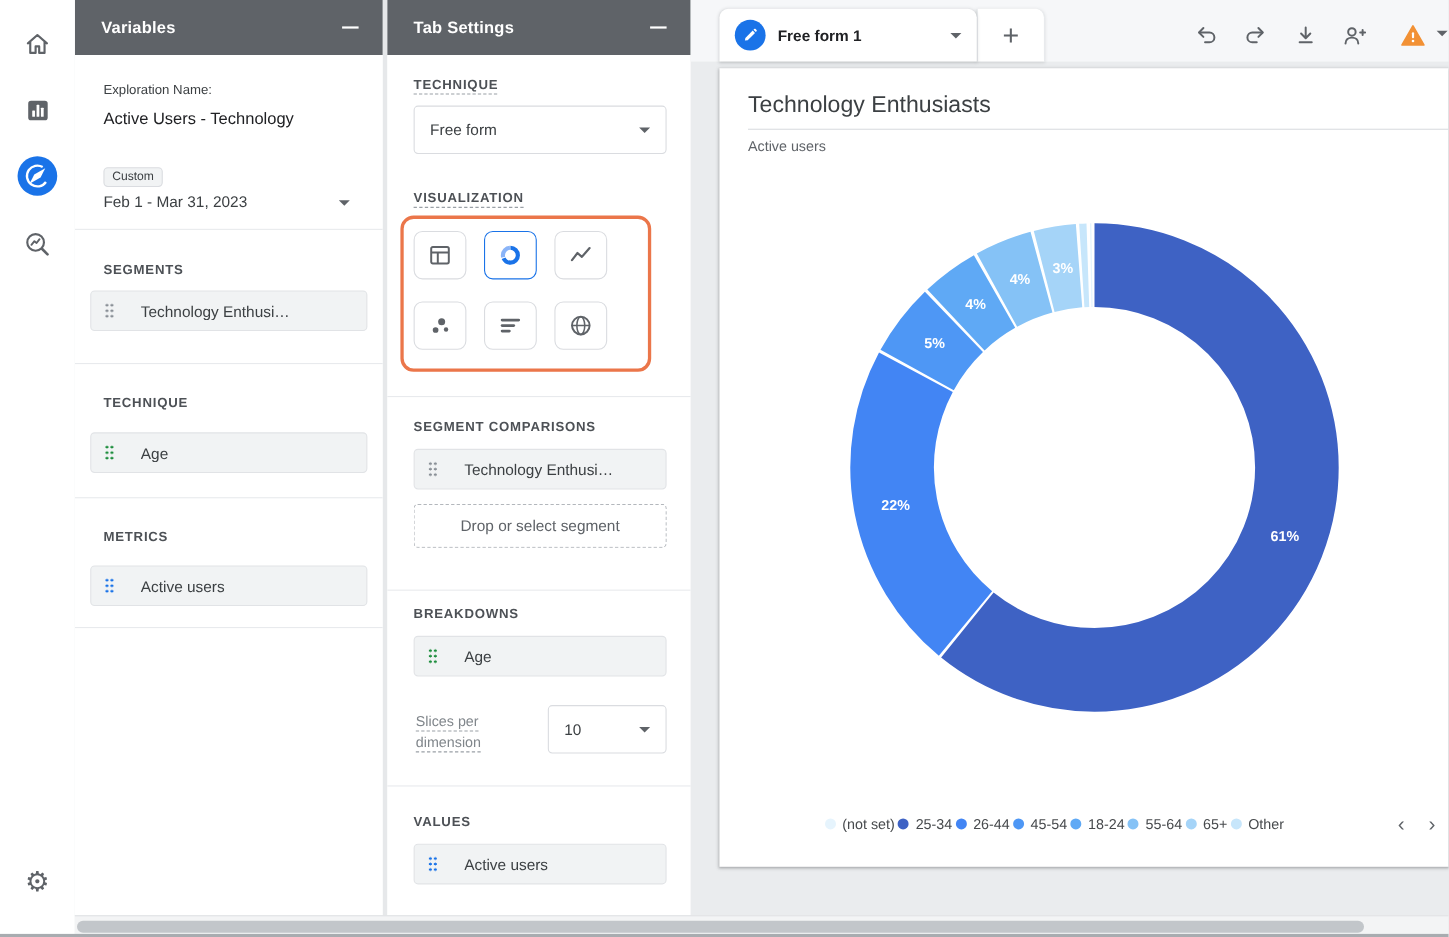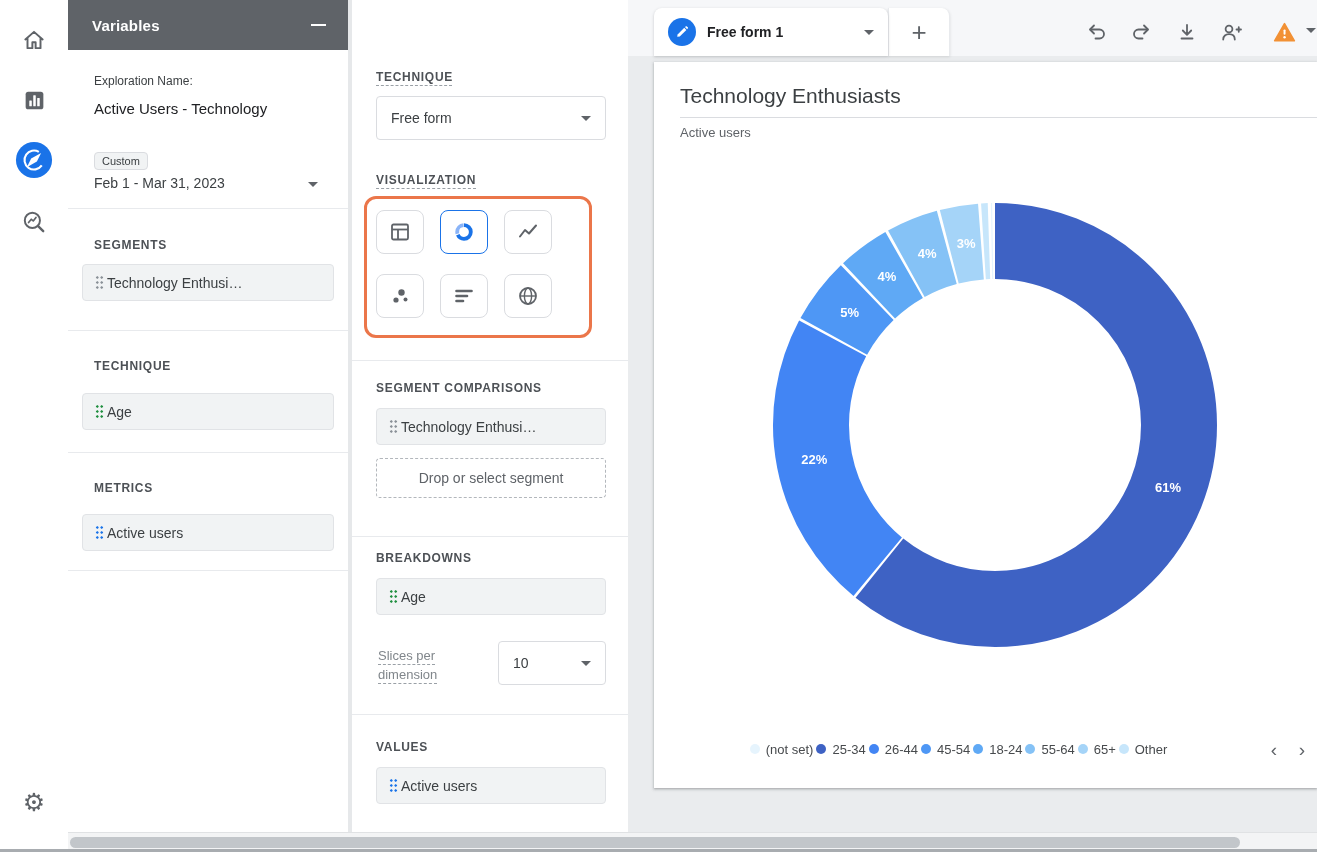--- a/index.html
+++ b/index.html
@@ -19,21 +19,21 @@
   #tabsettings-panel { left:352px; width:276px; }
   .panel-header { height:50px; background:var(--panel_header,#5f6368); color:#fff;
     display:flex; align-items:center; justify-content:space-between; padding:0 22px 0 24px; }
   .panel-title { font-size:15px; font-weight:700; letter-spacing:.2px; }
   .min-bar { width:15px; height:2px; background:#fff; cursor:pointer; }
   .divider { position:absolute; left:0; right:0; height:1px; background:#e8eaed; }
   .section-label { position:absolute; font-size:12px; font-weight:700; letter-spacing:.7px; color:#4d5156; }
   .dashed { text-decoration-line:underline; text-decoration-style:dashed;
     text-decoration-color:#9aa0a6; text-decoration-thickness:1px; text-underline-offset:4px; }
   .chip { position:absolute; height:37px; background:#f1f3f4; border:1px solid #e1e3e6; border-radius:4px;
-    display:flex; align-items:center; gap:3px; padding:0 12px; cursor:grab; }
+    display:flex; align-items:center; gap:24px; padding:0 12px; cursor:grab; }
   .chip-label { font-size:14px; color:#3c4043; white-space:nowrap; overflow:hidden; }
   .handle { width:9px; height:15px; flex:0 0 auto;
     background-image:radial-gradient(circle, currentColor 1.1px, transparent 1.4px);
     background-size:4.5px 5px; }
   .seg .handle { color:#8a9097; }
   .dim .handle { color:#1e8e3e; }
   .met .handle { color:#1a73e8; }
   .selectbox { position:absolute; height:44px; background:#fff; border:1px solid #dadce0; border-radius:4px;
     display:flex; align-items:center; justify-content:space-between; padding:0 14px; font-size:14px;
     color:#3c4043; cursor:pointer; }
@@ -160,20 +160,24 @@
 
   <div class="chip met" style="left:14px;top:514px;width:252px">
     <span class="handle"></span>
     <span class="chip-label">Active users</span>
   </div>
 
   <div class="divider" style="top:570px"></div>
 </section>
 
 <section class="panel" id="tabsettings-panel">
+  <div class="panel-header">
+    <span class="panel-title">Tab Settings</span>
+    <span class="min-bar"></span>
+  </div>
 
   <div class="section-label dashed" style="left:24px;top:70px">TECHNIQUE</div>
   <div class="selectbox" style="left:24px;top:96px;width:230px">
     <span>Free form</span>
     <span class="caret"></span>
   </div>
 
   <div class="section-label dashed" style="left:24px;top:173px">VISUALIZATION</div>
 
   <div class="annotation-rect" style="left:12px;top:196px;width:228px;height:142px"></div>

